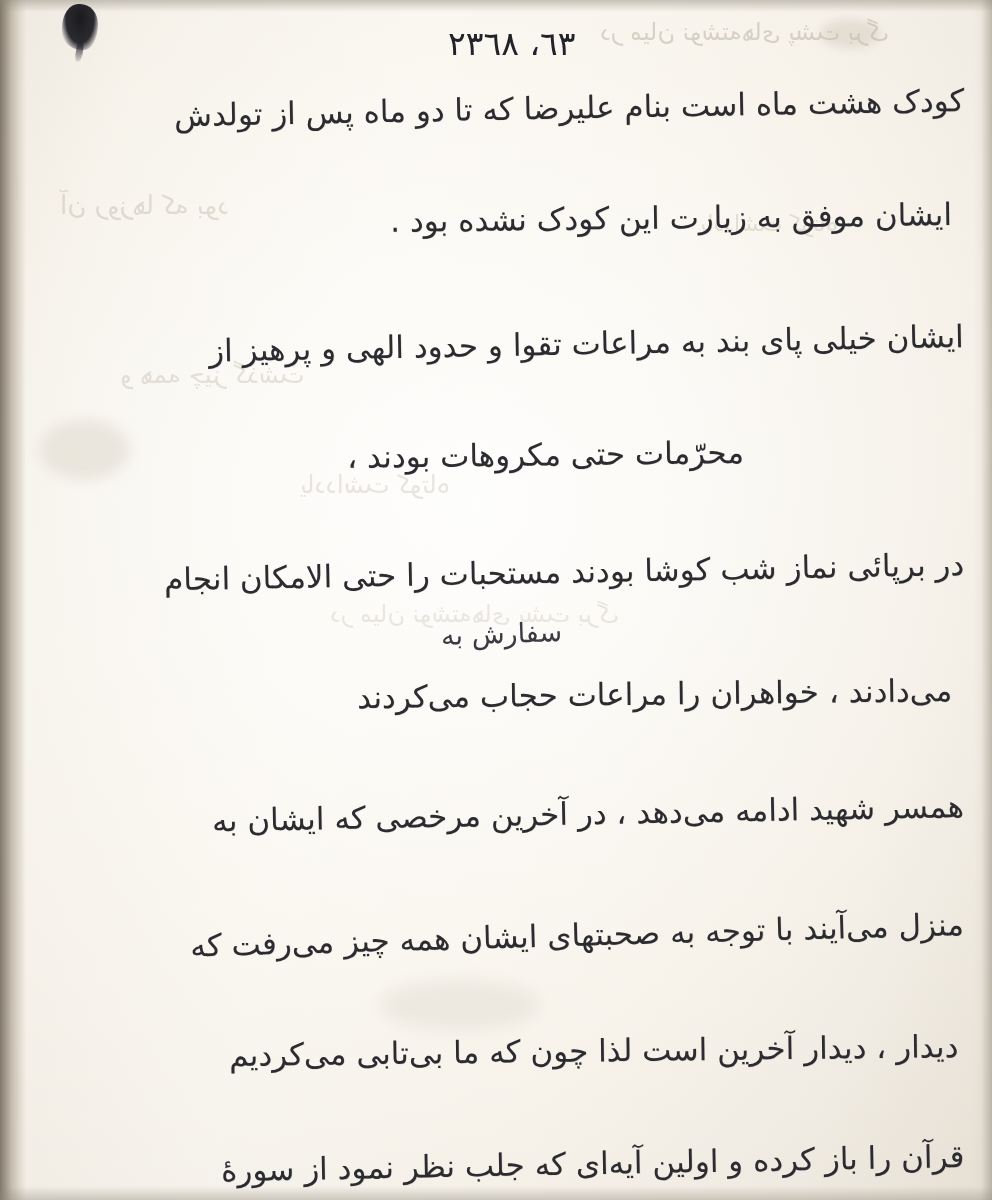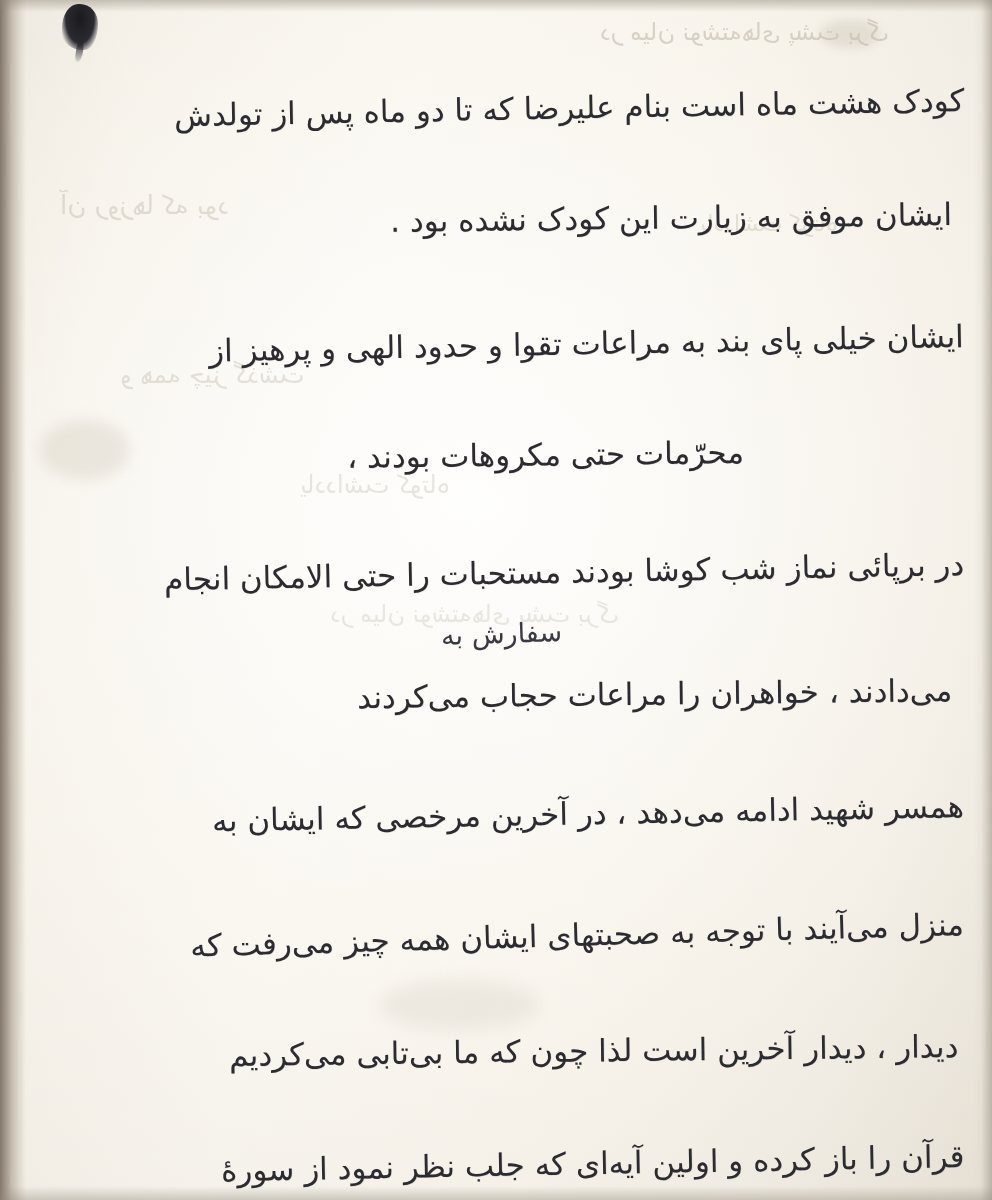--- a/index.html
+++ b/index.html
@@ -138,20 +138,21 @@
   <div id="top-edge"></div>
   <div id="bottom-edge"></div>
 
   <div id="blot"></div>
   <div id="blot-tail"></div>
 
   <div class="smudge" style="left:820px; top:20px; width:60px; height:28px; background:rgba(196,186,170,0.35); filter:blur(5px);"></div>
   <div class="smudge" style="left:40px; top:420px; width:90px; height:60px; background:rgba(200,191,176,0.3); filter:blur(7px);"></div>
   <div class="smudge" style="left:380px; top:980px; width:160px; height:50px; background:rgba(205,197,183,0.25); filter:blur(8px);"></div>
 
+  <div id="page-number" style="left:448px; top:24px; font-size:33px;">٦٣، ٢٣٦٨</div>
 
   <div class="hand slant" style="right:28px; top:82px; font-size:31px;">کودک هشت ماه است بنام علیرضا که تا دو ماه پس از تولدش</div>
 
   <div class="hand slant2" style="right:40px; top:196px; font-size:31px;">ایشان موفق به زیارت این کودک نشده بود .</div>
 
   <div class="hand slant" style="right:28px; top:318px; font-size:31px;">ایشان خیلی پای بند به مراعات تقوا و حدود الهی و پرهیز از</div>
 
   <div class="hand slant2" style="right:248px; top:434px; font-size:31px;">محرّمات حتی مکروهات بودند ،</div>
 
   <div class="hand slant" style="right:28px; top:546px; font-size:31px;">در برپائی نماز شب کوشا بودند مستحبات را حتی الامکان انجام</div>

